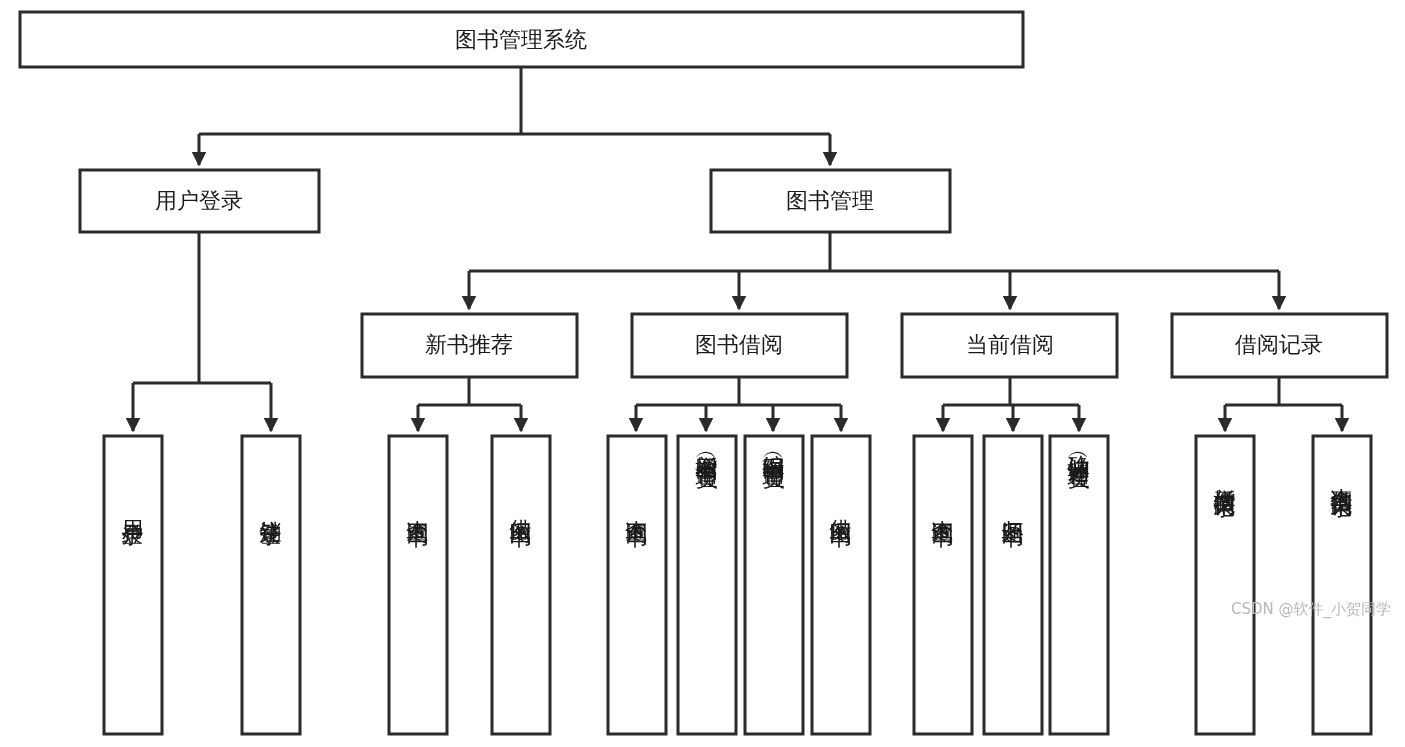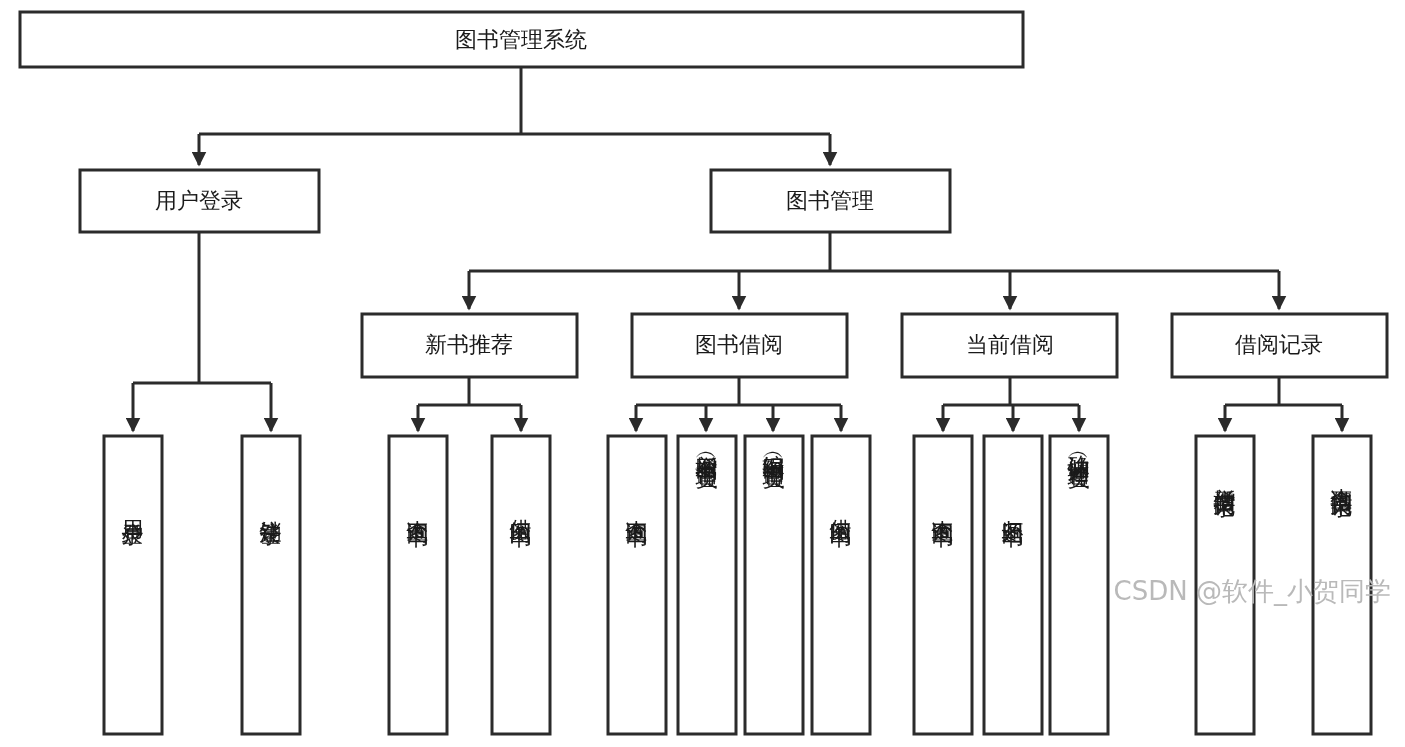--- a/index.html
+++ b/index.html
@@ -53,23 +53,23 @@
     stroke-width: 3;
     fill: none;
   }
   .arrow-head {
     fill: #2b2b2b;
     stroke: none;
   }
   .watermark {
     position: absolute;
     right: 14px;
-    bottom: 22px;
-    font-family: "DejaVu Sans", "Liberation Sans", sans-serif;
-    font-size: 26px;
+    bottom: 12px;
+    font-family: "DejaVu Sans", "Liberation Sans", sans-serif;
+    font-size: 15px;
     color: #b9b9b9;
     white-space: nowrap;
     user-select: none;
     pointer-events: none;
   }
 </style>
 </head>
 <body>
 
 <div id="diagram-root">

